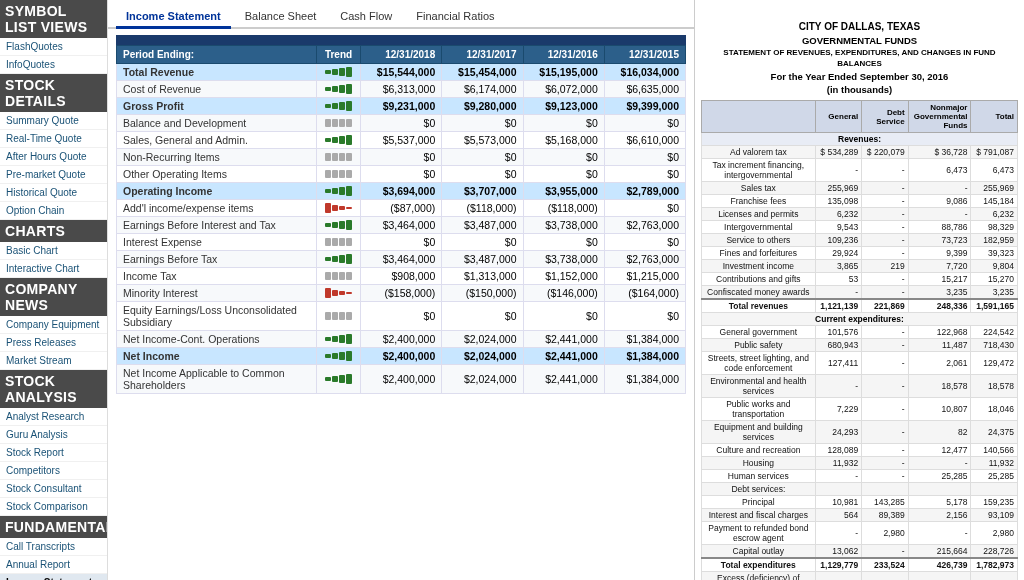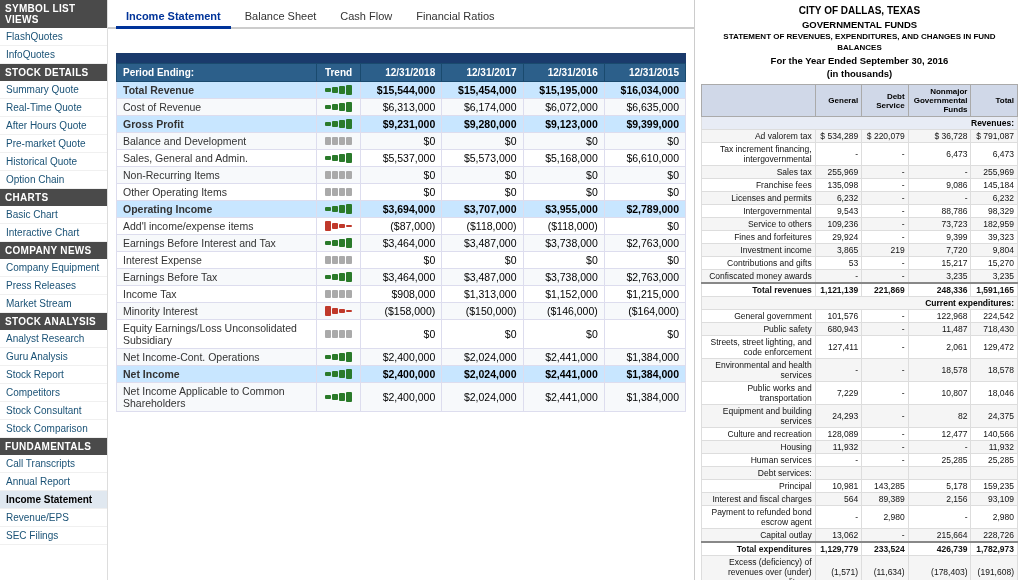--- a/index.html
+++ b/index.html
@@ -11,21 +11,21 @@
       min-width: 108px;
       background: #fff;
       border-right: 1px solid #ddd;
       overflow-y: auto;
       font-size: 10.5px;
     }
     .sidebar-section-header {
       background: #4a4a4a;
       color: #fff;
       font-weight: bold;
-      font-size: 10px;
+      font-size: 14px;
       padding: 3px 5px;
       text-transform: uppercase;
       letter-spacing: 0.3px;
     }
     .sidebar-item {
       padding: 3px 6px;
       color: #1a5276;
       cursor: pointer;
       border-bottom: 1px solid #f0f0f0;
       font-size: 10px;
@@ -59,21 +59,21 @@
     .tab.active {
       color: #003399;
       border-bottom: 3px solid #003399;
       font-weight: bold;
     }
 
     
     #income-area {
       flex: 1;
       overflow-y: auto;
-      padding: 24px 8px;
+      padding: 6px 8px;
       background: #fff;
     }
 
     .income-header-row {
       display: flex;
       justify-content: space-between;
       align-items: center;
       background: #1a3a6b;
       color: #fff;
       padding: 5px 8px;
@@ -147,21 +147,21 @@
       border-radius: 1px;
     }
 
     
     #right-panel {
       width: 330px;
       min-width: 330px;
       border-left: 1px solid #ccc;
       overflow-y: auto;
       font-size: 9px;
-      padding: 4px 6px;
+      padding: 20px 6px;
       background: #fff;
     }
     .right-title {
       text-align: center;
       font-weight: bold;
       font-size: 9.5px;
       line-height: 1.4;
       margin-bottom: 4px;
       color: #000;
     }
@@ -178,21 +178,21 @@
       border: 1px solid #aaa;
       font-size: 8px;
     }
     .right-table th:first-child { text-align: left; }
     .right-table td {
       padding: 1px 3px;
       border: 1px solid #ddd;
       text-align: right;
       color: #111;
     }
-    .right-table td:first-child { text-align: right; }
+    .right-table td:first-child { text-align: center; }
     .right-table tr:nth-child(even) td { background: #f5f5f5; }
     .right-table .section-label td {
       background: #e8ecf5;
       font-weight: bold;
       color: #000;
     }
     .right-table .total-row td {
       font-weight: bold;
       border-top: 2px solid #888;
     }

